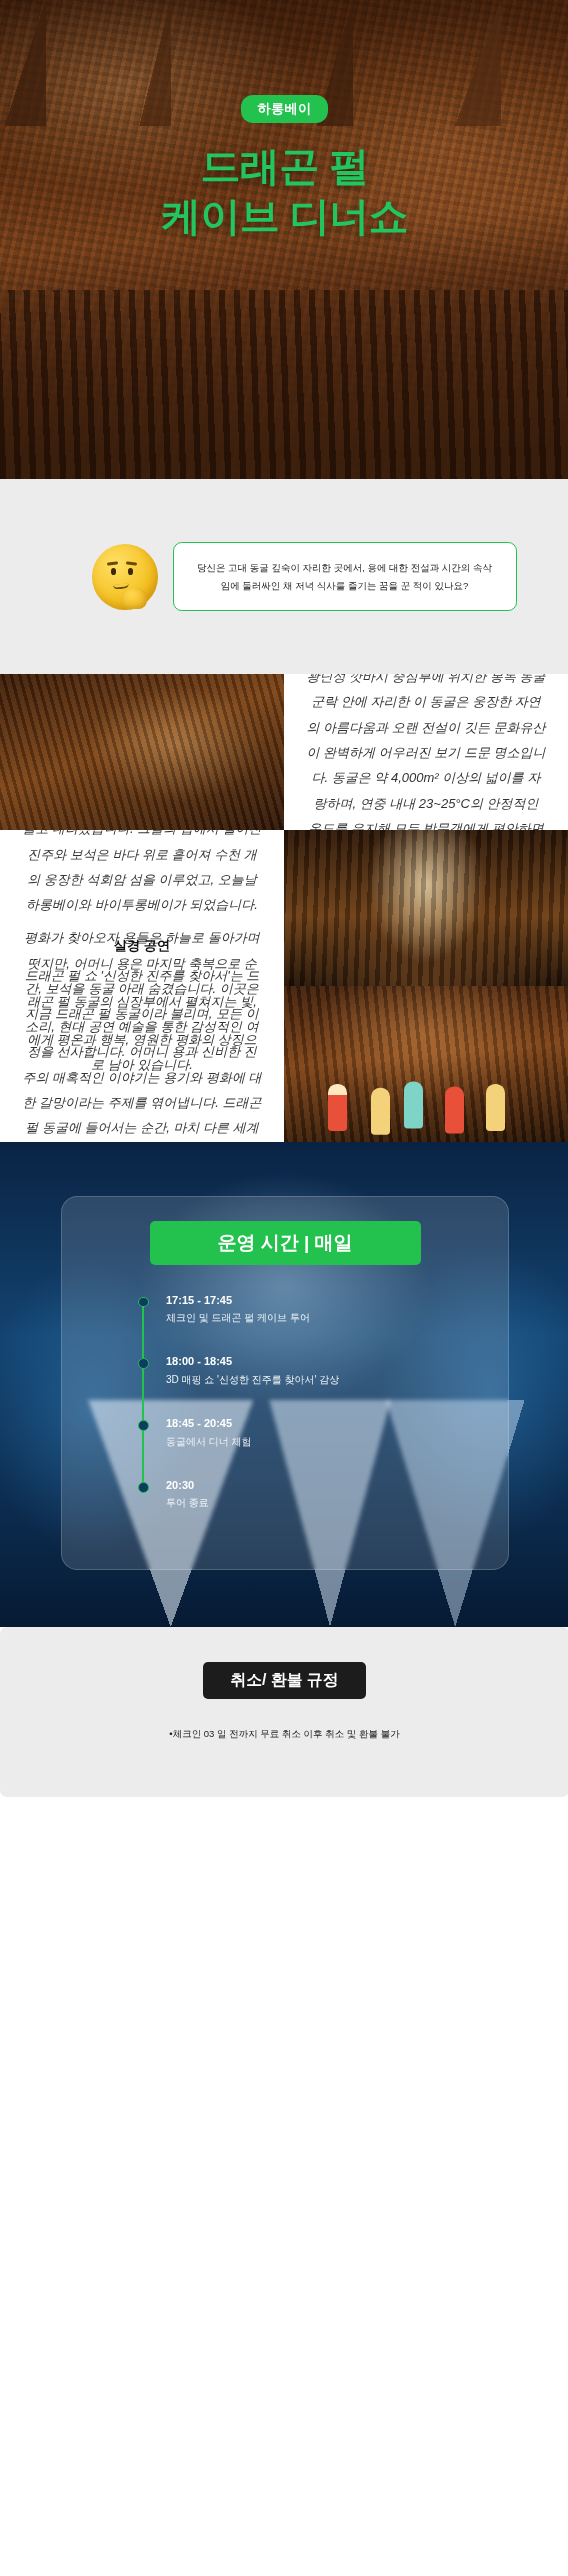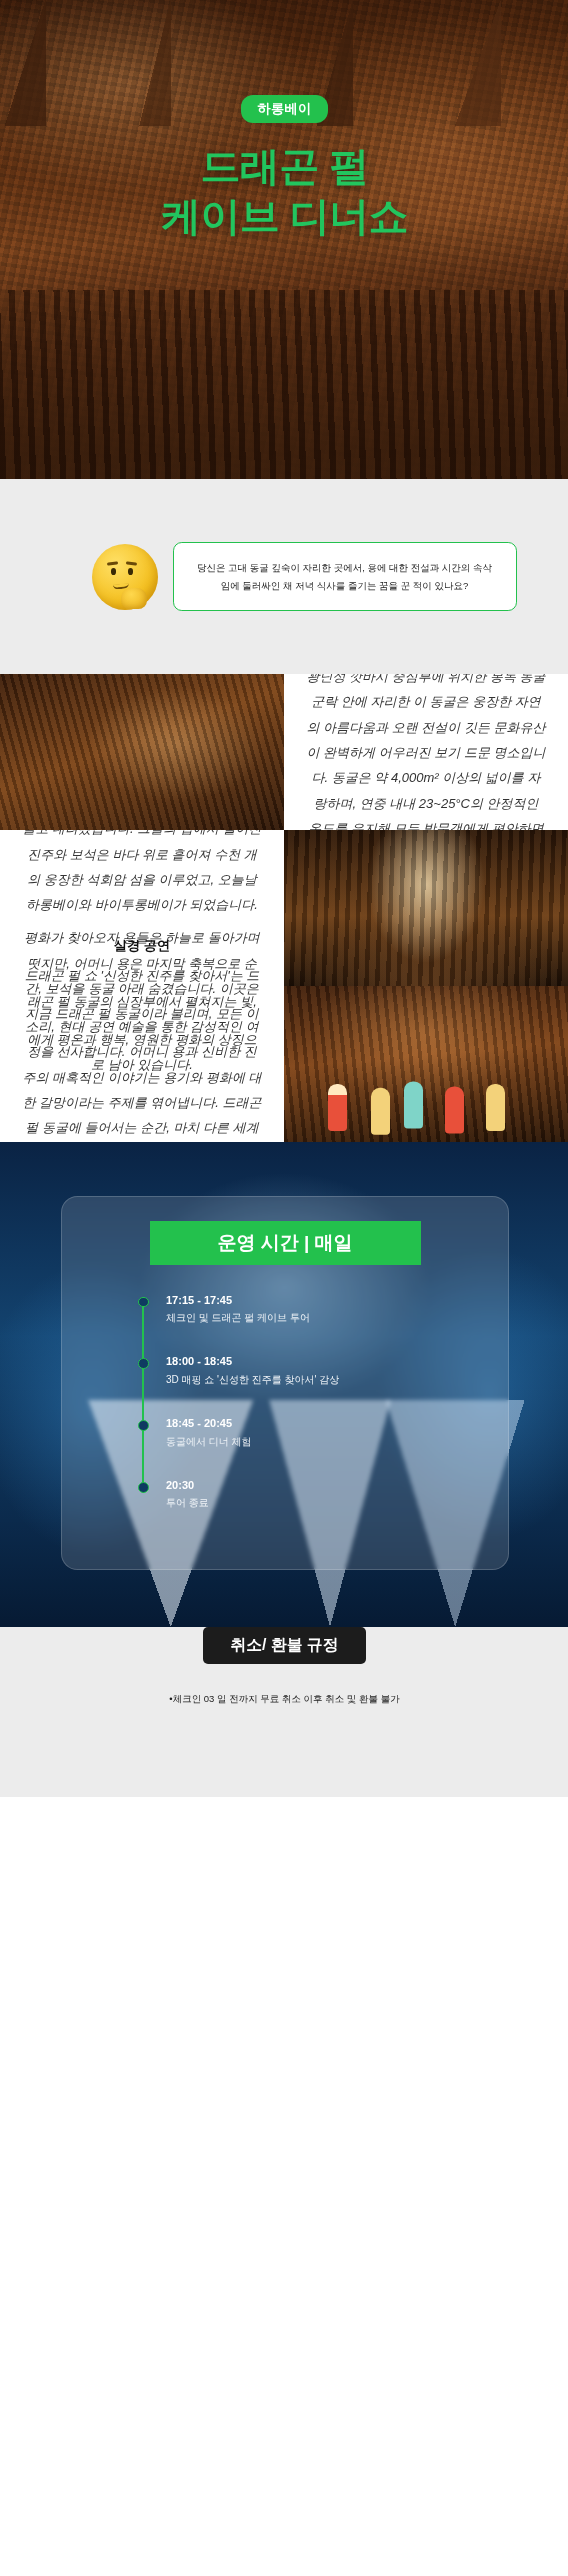--- a/index.html
+++ b/index.html
@@ -297,21 +297,21 @@
   }
   .sched-title {
     width: 271px;
     margin: 24px auto 0;
     background: #23c14d;
     color: #ffffff;
     font-size: 19px;
     font-weight: bold;
     text-align: center;
     padding: 8.8px 0;
-    border-radius: 0;
+    border-radius: 5px;
   }
   .timeline {
     margin: 29px 0 0 76px;
     position: relative;
   }
   .timeline::before {
     content: "";
     position: absolute;
     left: 4.4px; top: 7.6px; bottom: 17.7px;
     width: 1.9px;
@@ -340,21 +340,23 @@
   .tdesc {
     color: #f0f4f8;
     font-size: 10px;
   }
 
   
   .policy {
     width: 569px;
     height: 170px;
     background: #ececec;
+    padding-top: 35px;
     text-align: center;
+    border-radius: 7px;
   }
   .policy-title {
     display: inline-block;
     background: #1c1c1c;
     color: #ffffff;
     font-size: 15.8px;
     font-weight: bold;
     padding: 8.2px 28px;
     border-radius: 5px;
   }

